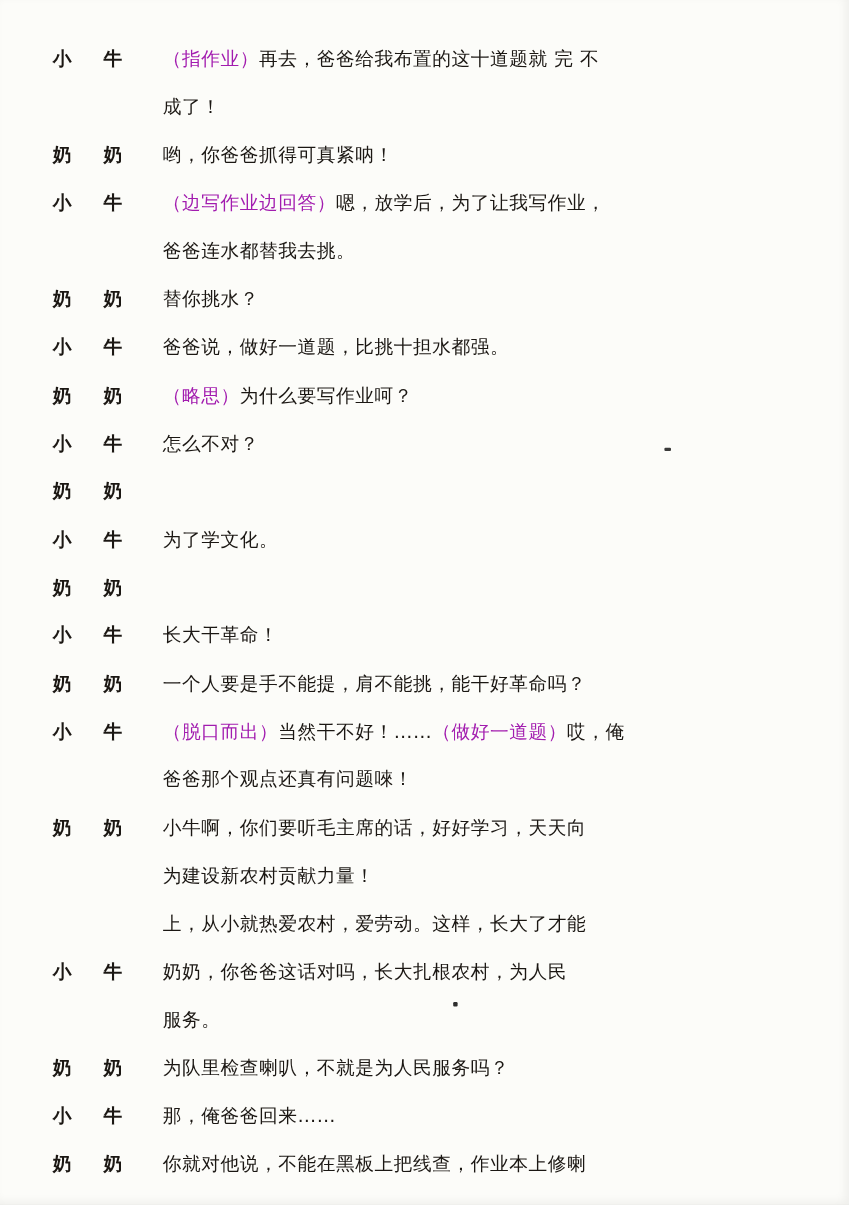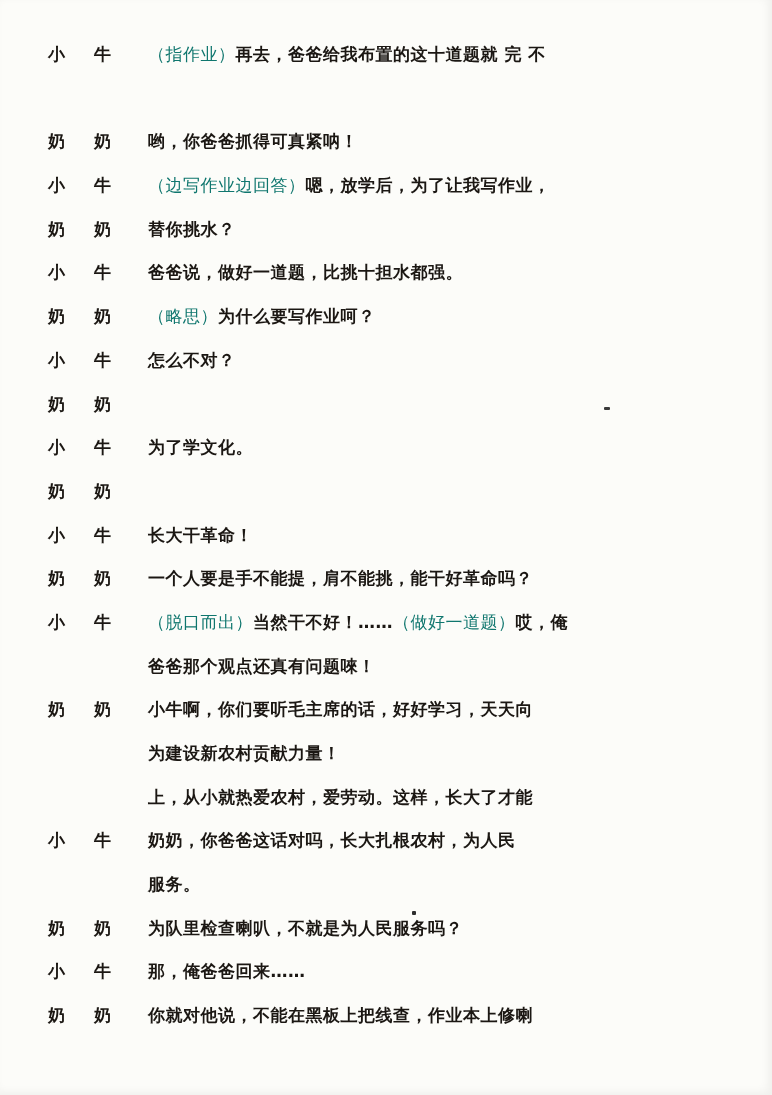--- a/index.html
+++ b/index.html
@@ -32,22 +32,22 @@
     font-weight: 700;
     letter-spacing: 29px;
     white-space: nowrap;
   }
   .line {
     flex: 1;
     letter-spacing: 0.5px;
     white-space: nowrap;
   }
   .seg { display: inline; }
-  .seg.txt { font-weight: 700; text-align: center; }
-  .seg.dir { font-weight: 400; color: #0f766e; }
+  .seg.txt { font-weight: 400; text-align: center; }
+  .seg.dir { font-weight: 400; color: #a21caf; }
   .speck {
     position: absolute;
     background: #3a3a3a;
     border-radius: 1px;
   }
   .speck-1 { left: 604px; top: 407px; width: 6px; height: 3px; }
   .speck-2 { left: 412px; top: 911px; width: 4px; height: 4px; background: #2e2e2e; }
 </style>
 </head>
 <body>
@@ -55,32 +55,37 @@
 <main class="page">
   <section class="script">
 
     <div class="row">
       <span class="speaker">小牛</span>
       <span class="line"><span class="seg dir">（指作业）</span><span class="seg txt">再去，爸爸给我布置的这十道题就 完 不</span></span>
     </div>
 
     <div class="row">
       <span class="speaker"></span>
+      <span class="line"><span class="seg txt">成了！</span></span>
     </div>
 
     <div class="row">
       <span class="speaker">奶奶</span>
       <span class="line"><span class="seg txt">哟，你爸爸抓得可真紧呐！</span></span>
     </div>
 
     <div class="row">
       <span class="speaker">小牛</span>
       <span class="line"><span class="seg dir">（边写作业边回答）</span><span class="seg txt">嗯，放学后，为了让我写作业，</span></span>
     </div>
 
+    <div class="row">
+      <span class="speaker"></span>
+      <span class="line"><span class="seg txt">爸爸连水都替我去挑。</span></span>
+    </div>
 
     <div class="row">
       <span class="speaker">奶奶</span>
       <span class="line"><span class="seg txt">替你挑水？</span></span>
     </div>
 
     <div class="row">
       <span class="speaker">小牛</span>
       <span class="line"><span class="seg txt">爸爸说，做好一道题，比挑十担水都强。</span></span>
     </div>

